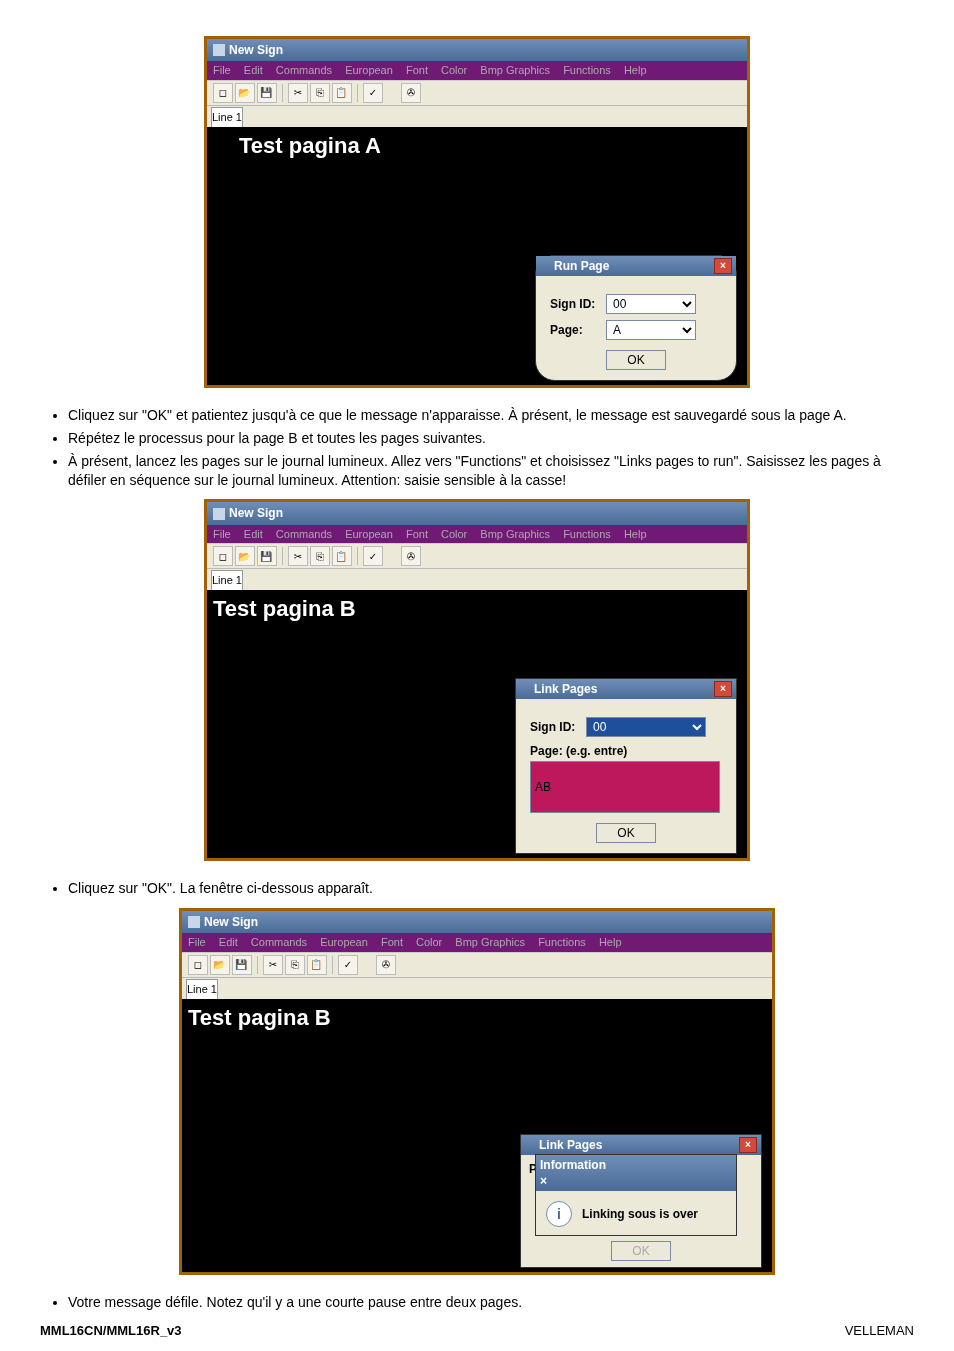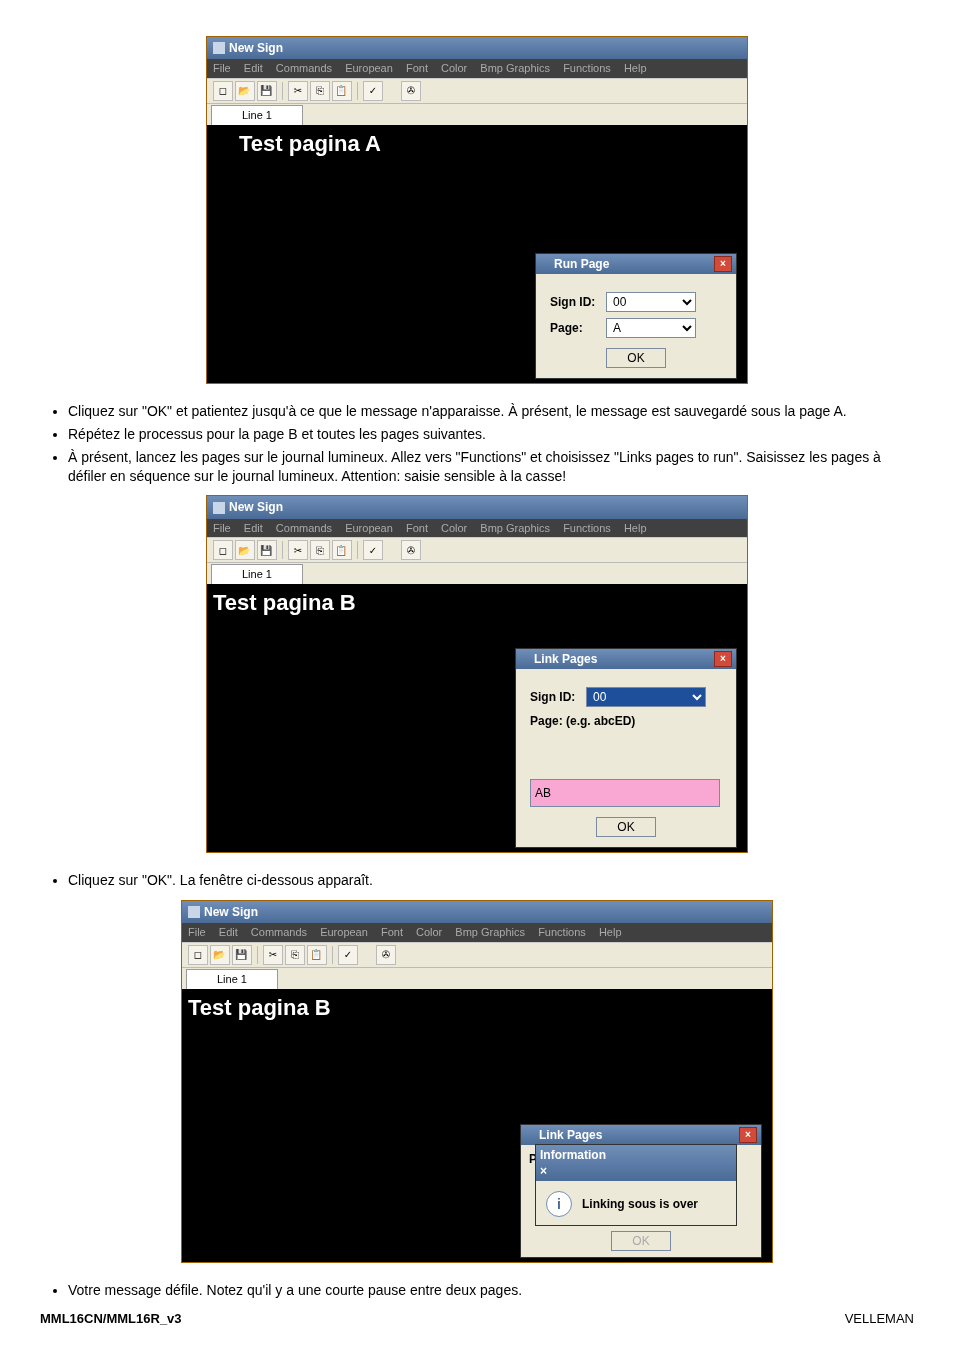--- a/index.html
+++ b/index.html
@@ -15,38 +15,38 @@
   }
   ul.doc li {
     margin: 4px 0;
   }
   .shot-wrap {
     display: flex;
     justify-content: center;
     margin: 6px 0 18px 0;
   }
   .shot {
-    border: 1px solid #a16207;
+    border: 3px solid #a16207;
     background: #fff;
   }
   .titlebar {
     background: linear-gradient(#6f8fb9, #4a6b96);
     color: #fff;
     font-size: 12px;
     font-weight: bold;
     padding: 3px 6px;
     display: flex;
     align-items: center;
     gap: 4px;
   }
   .titlebar .tbicon {
     width: 12px; height: 12px; background:#c9d6e8; display:inline-block;
   }
   .menubar {
-    background: #404040;
+    background: #701a75;
     color: #aaa;
     font-size: 11px;
     padding: 2px 6px;
     border-bottom: 1px solid #ccc;
   }
   .menubar span { margin-right: 10px; }
   .toolbar {
     background: #ece9d8;
     padding: 2px 6px;
     border-bottom: 1px solid #bbb;
@@ -68,21 +68,21 @@
   }
   .tabrow {
     background: #ece9d8;
     padding: 0 4px;
   }
   .tab {
     display: inline-block;
     border: 1px solid #9a9a9a;
     background: #fff;
     font-size: 11px;
-    padding: 2px 30px;
+    padding: 2px 0;
     border-bottom-color: #fff;
     position: relative;
     top: 1px;
   }
   .canvas {
     background: #000;
     color: #fff;
     font-size: 22px;
     font-weight: bold;
     min-height: 200px;
@@ -115,23 +115,22 @@
   }
   .dlg-body {
     padding: 12px 14px 10px 14px;
     color: #000;
   }
   .form-row {
     display: flex; align-items: center; margin: 6px 0;
   }
   .form-row label { width: 56px; font-size: 12px; }
   .win-input {
-    border: 1px solid #7a8aa0; background: #f9a8d4; height: 18px; font-size: 12px;
-    padding: 4px 4px;
-    margin-top: 48px;
+    border: 1px solid #7a8aa0; background: #be185d; height: 18px; font-size: 12px;
+    padding: 16px 4px;
   }
   .win-select {
     border: 1px solid #7a8aa0; background: #fff; height: 20px; font-size: 12px;
     padding: 0 2px;
   }
   .win-btn {
     border: 1px solid #7a8aa0; background: #ece9d8; font-size: 12px;
     padding: 2px 20px;
   }
   .btn-row { text-align: center; margin-top: 10px; }
@@ -186,21 +185,21 @@
       <span class="tb-sep"></span>
       <span class="tb-btn">✓</span>
       <span class="tb-btn" style="margin-left:16px">✇</span>
     </div>
     <div class="tabrow">
       <span class="tab">Line 1</span>
     </div>
     <div class="canvas" style="height:250px;padding-left:32px;">
       <span>Test pagina A</span>
 
-      <div class="dialog" style="right:10px; bottom:4px; width:200px;">
+      <div class="dialog" style="right:10px; bottom:4px; width:200px;border-radius:20px;">
         <div class="dlg-title">
           <span style="display:flex;align-items:center;gap:4px;">
             <span class="tbicon" style="width:10px;height:10px;"></span>
             <span>Run Page</span>
           </span>
           <span class="close">×</span>
         </div>
         <div class="dlg-body">
           <div class="form-row">
             <label>Sign ID:</label>
@@ -272,21 +271,21 @@
           </span>
           <span class="close">×</span>
         </div>
         <div class="dlg-body">
           <div class="form-row">
             <label>Sign ID:</label>
             <select class="win-select" style="width:120px;background:#1e4f9b;color:#fff;">
               <option>00</option>
             </select>
           </div>
-          <div style="font-size:12px;margin:6px 0 2px 0;">Page: (e.g. abcED)</div>
+          <div style="font-size:12px;margin:6px 0 2px 0;">Page: (e.g. entre)</div>
           <input class="win-input" style="width: 180px;" value="AB">
           <div class="btn-row">
             <button class="win-btn">OK</button>
           </div>
         </div>
       </div>
     </div>
   </div>
 </div>
 

